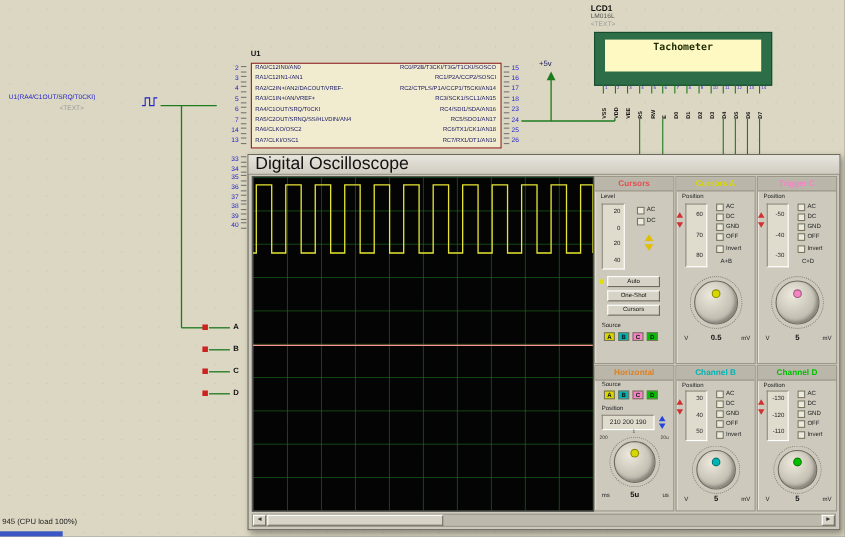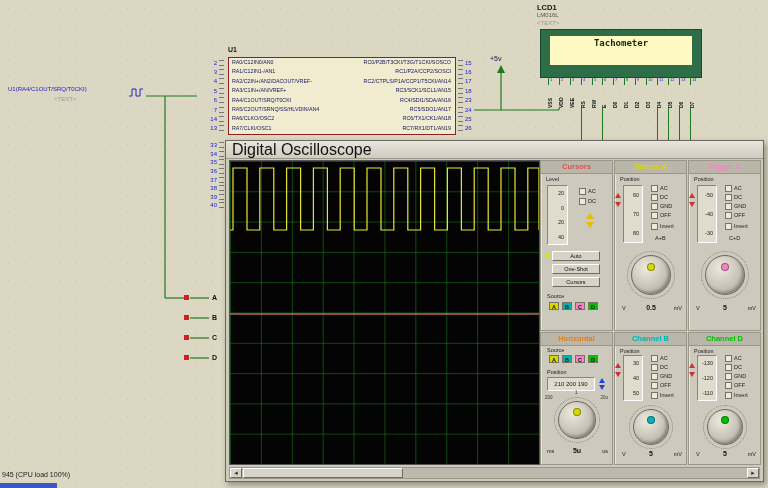--- a/index.html
+++ b/index.html
@@ -322,21 +322,21 @@
       <div class="slabel" style="left:6px;top:132px">Source</div>
       <div class="abs" style="left:8px;top:141px;display:flex">
         <div class="scell" style="background: rgb(216, 216, 0);">A</div>
         <div class="scell" style="background: rgb(0, 180, 180);">B</div>
         <div class="scell" style="background: rgb(244, 132, 196);">C</div>
         <div class="scell" style="background: rgb(0, 192, 0);">D</div>
       </div>
     </div>
 
     <div class="panel abs" style="left:388px;top:19px;width:73px;height:171px">
-      <div class="phead"><span style="color: rgb(216, 216, 0);">Source A</span></div>
+      <div class="phead"><span style="color: rgb(216, 216, 0);">Cursors A</span></div>
       <div class="slabel" style="left:5px;top:15px">Position</div>
       <div class="tri" style="left:0px;top:32px;border-left:3px solid transparent;border-right:3px solid transparent;border-bottom:5px solid #d03030"></div>
       <div class="tri" style="left:0px;top:41px;border-left:3px solid transparent;border-right:3px solid transparent;border-top:5px solid #d03030"></div>
       <div class="pscale" style="left:8px;top:24px;width:20px;height:58px">
         <span>60</span>
         <span>70</span>
         <span>80</span>
       </div>
       <div class="mrow" style="left:36px;top:23px">
           <span class="mbox"></span>

